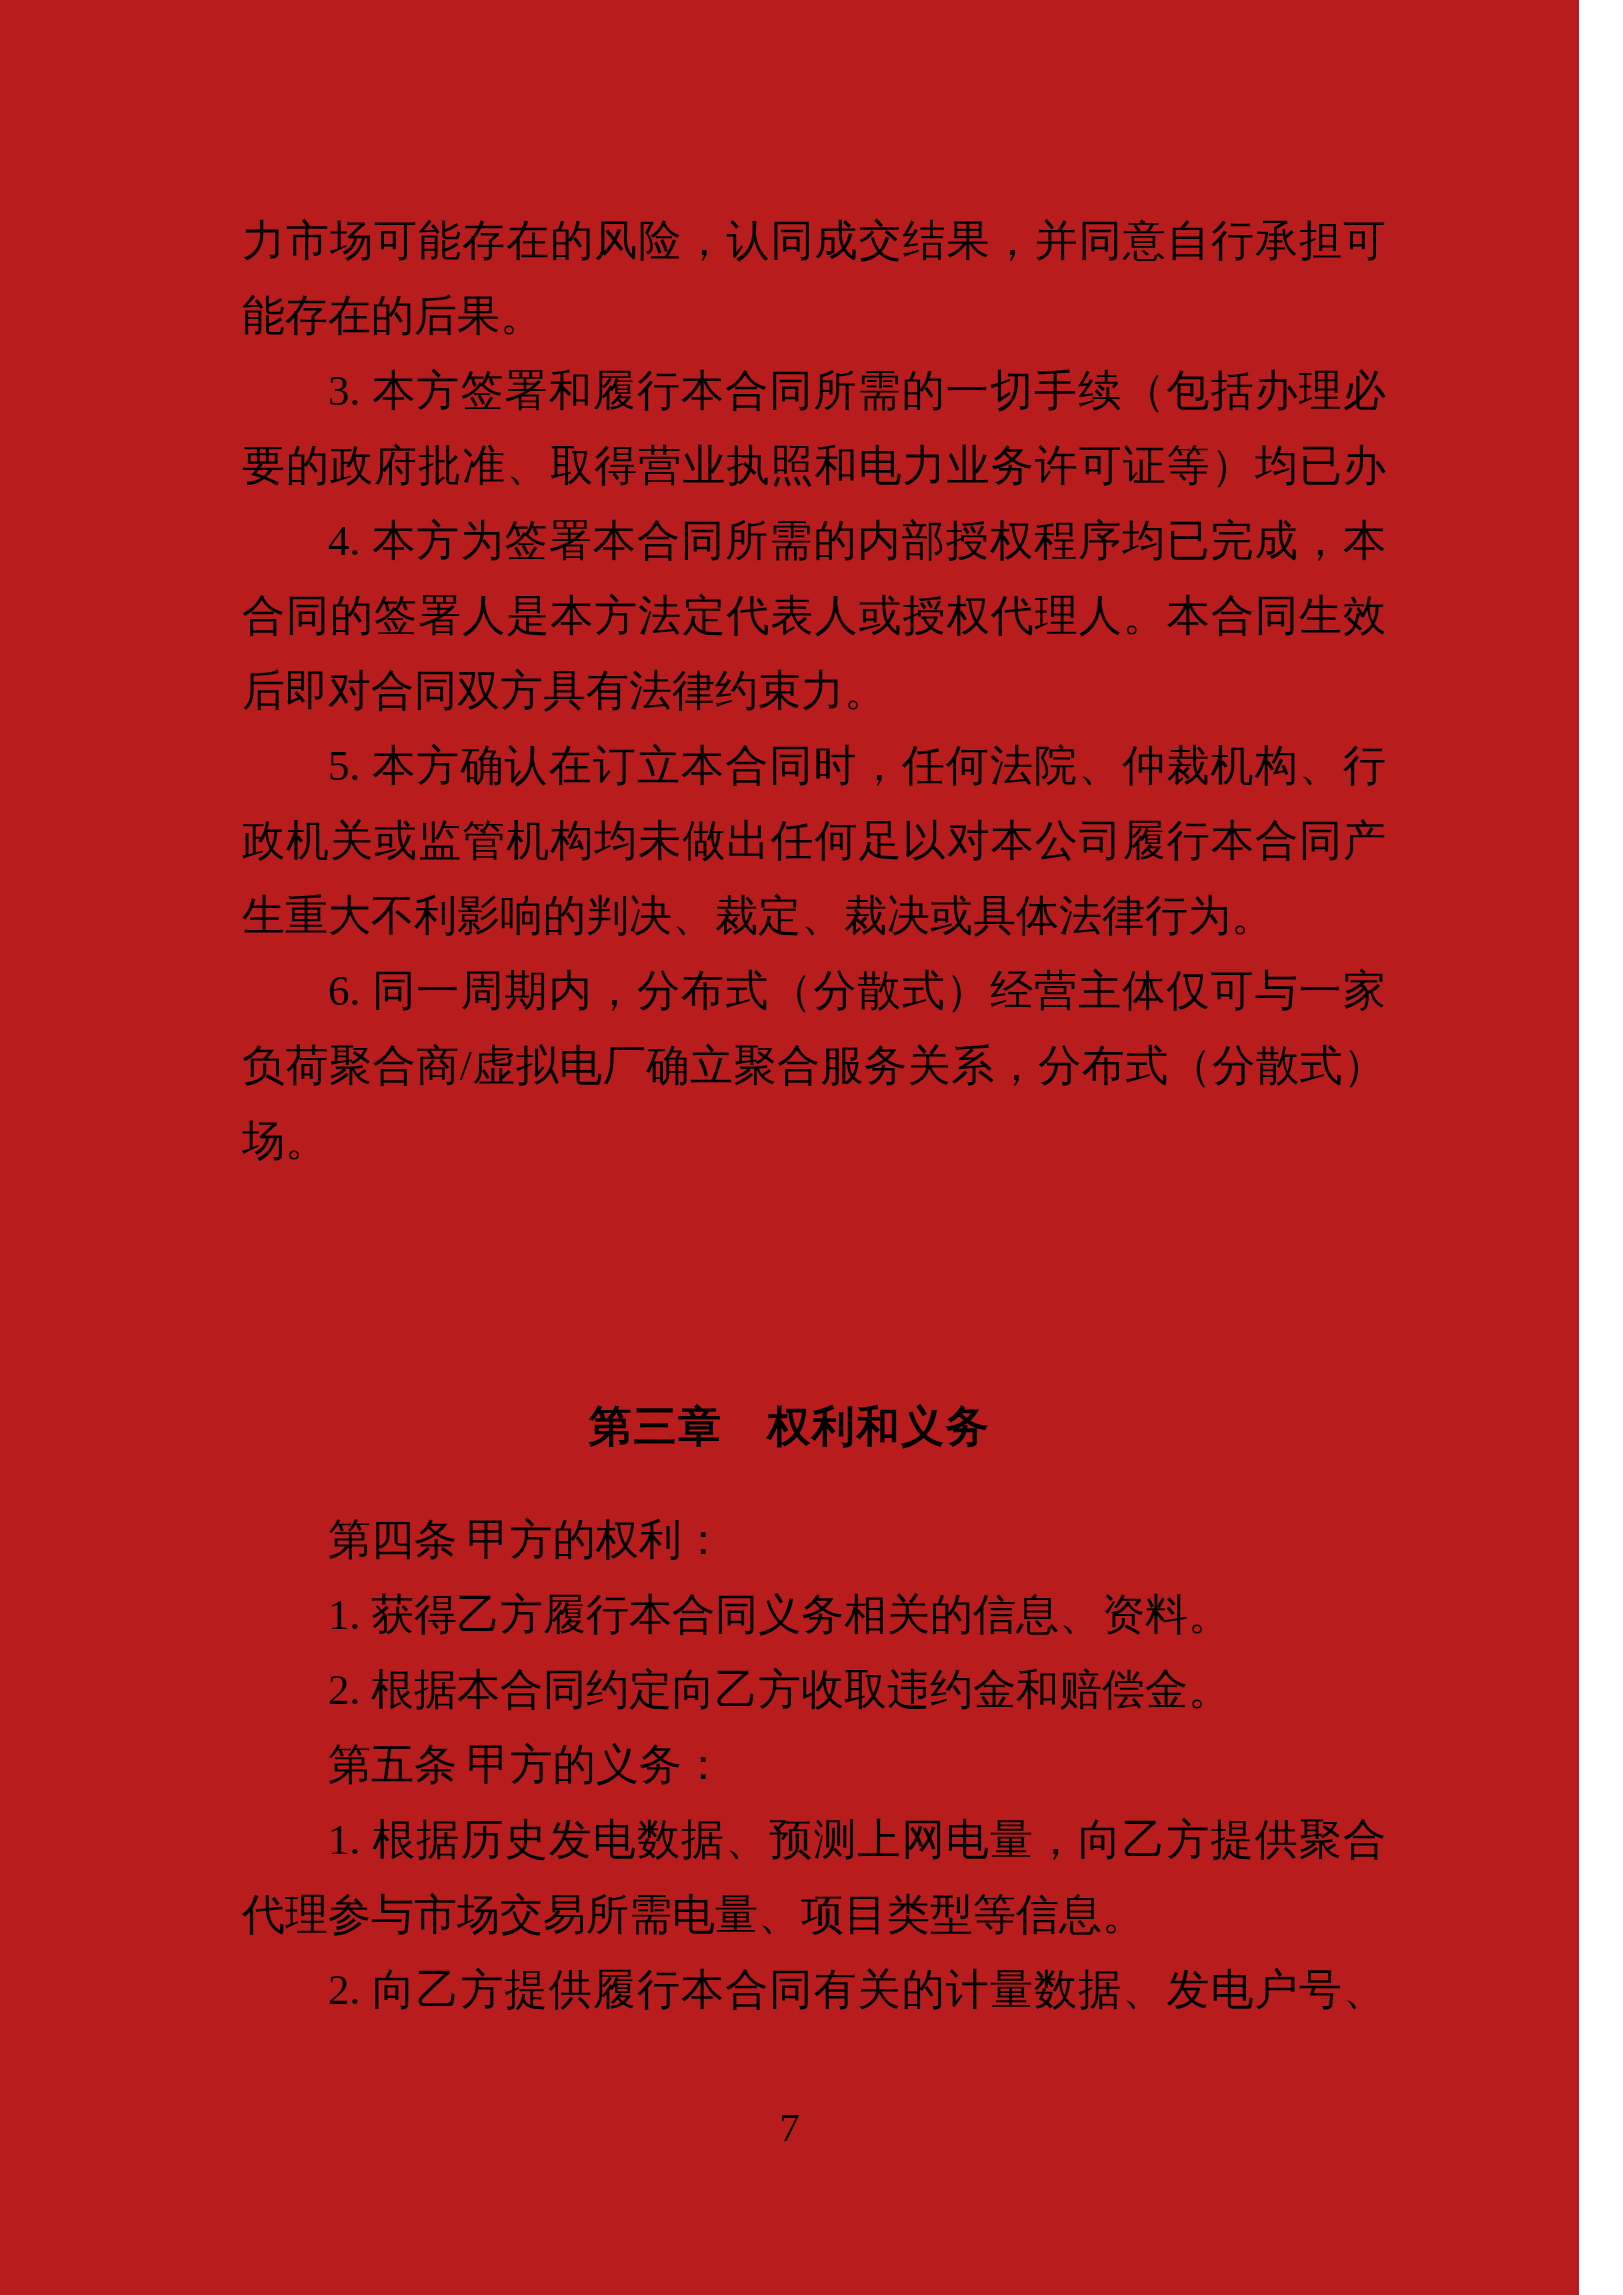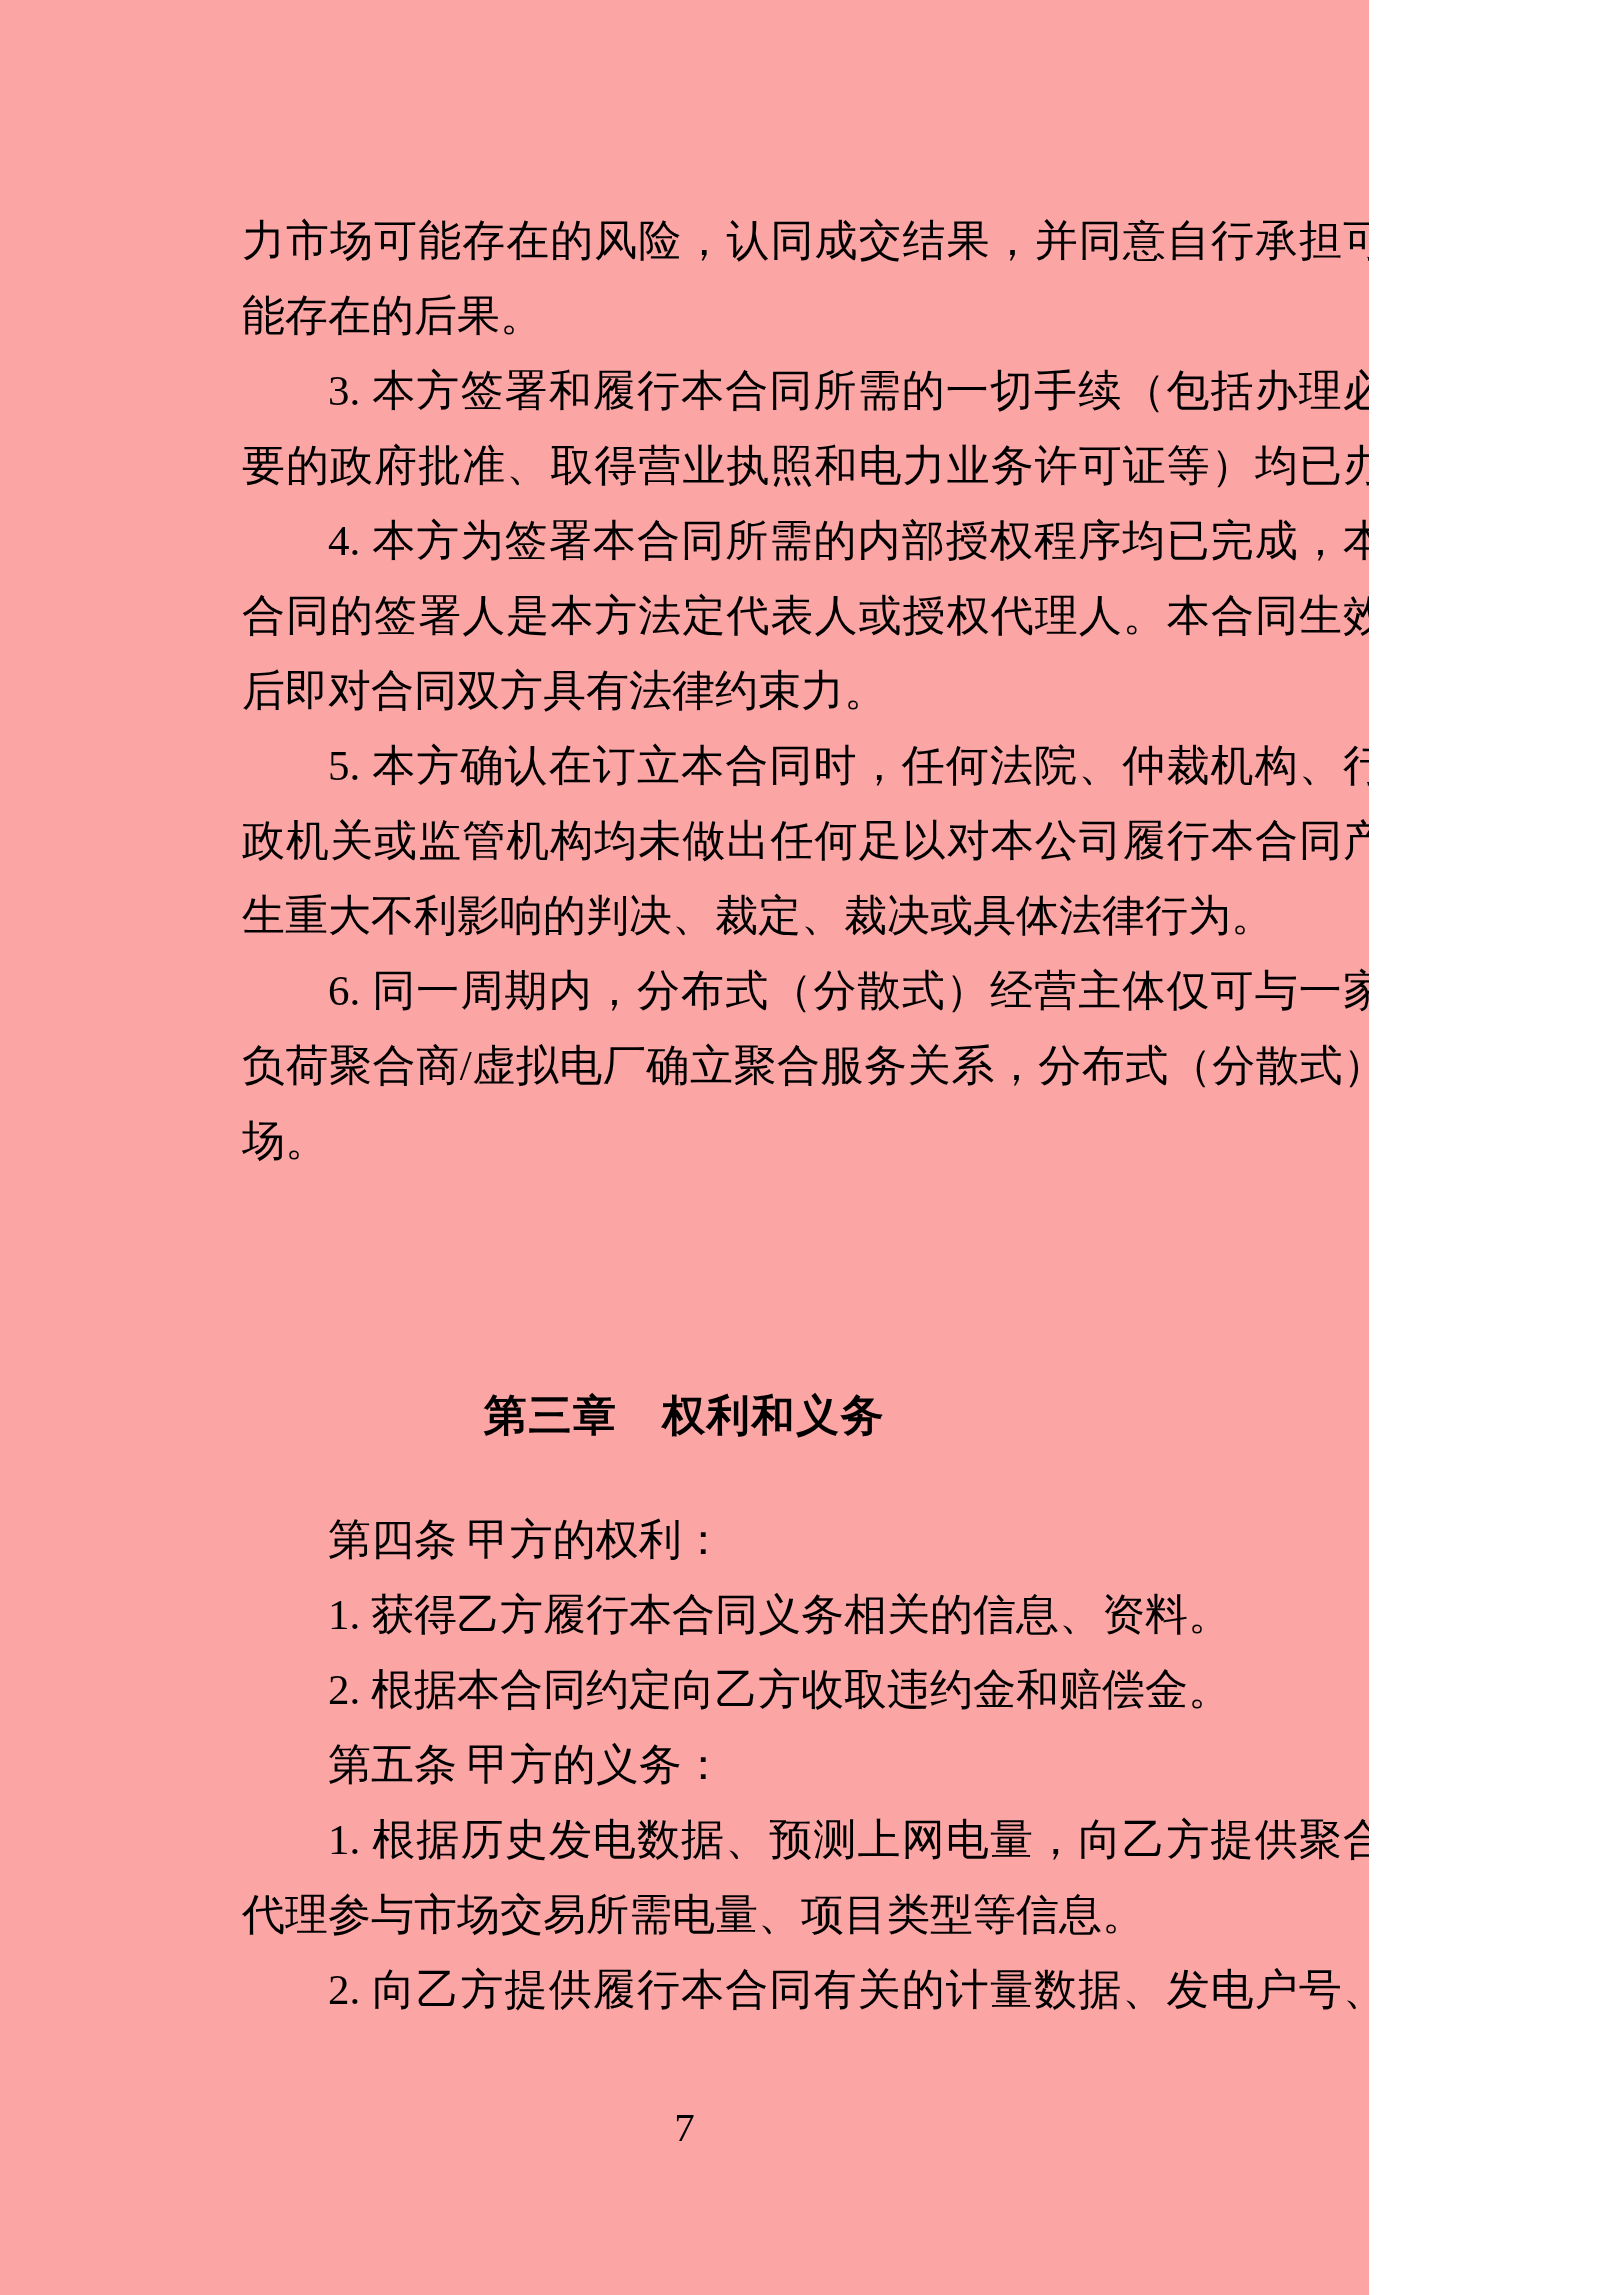--- a/index.html
+++ b/index.html
@@ -2,23 +2,23 @@
 <html style="font-size:13px"><head>
 <meta charset="utf-8">
 <style>
   html, body {
     margin: 0;
     padding: 0;
     background: #ffffff;
   }
   .page {
     position: relative;
-    width: 1369px;
+    width: 1579px;
     height: 2295px;
-    background: #fca5a5;
+    background: #b91c1c;
     color: #000000;
     font-family: "Liberation Serif", "DejaVu Serif", serif;
     overflow: hidden;
   }
   .text-block {
     position: absolute;
     left: 242px;
     width: 1144px;
     font-size: 43px;
     line-height: 75px;
@@ -37,21 +37,21 @@
   }
   .line .bold {
     font-weight: normal;
     margin-right: 9.8px;
   }
   .chapter-heading {
     position: absolute;
     top: 1374px;
     left: 0;
     right: 0;
-    margin: 4px;
+    margin: 15px;
     text-align: center;
     font-size: 43px;
     line-height: 75px;
     font-weight: bold;
     letter-spacing: 1.6px;
   }
   .page-number {
     position: absolute;
     top: 2104px;
     left: 0;

